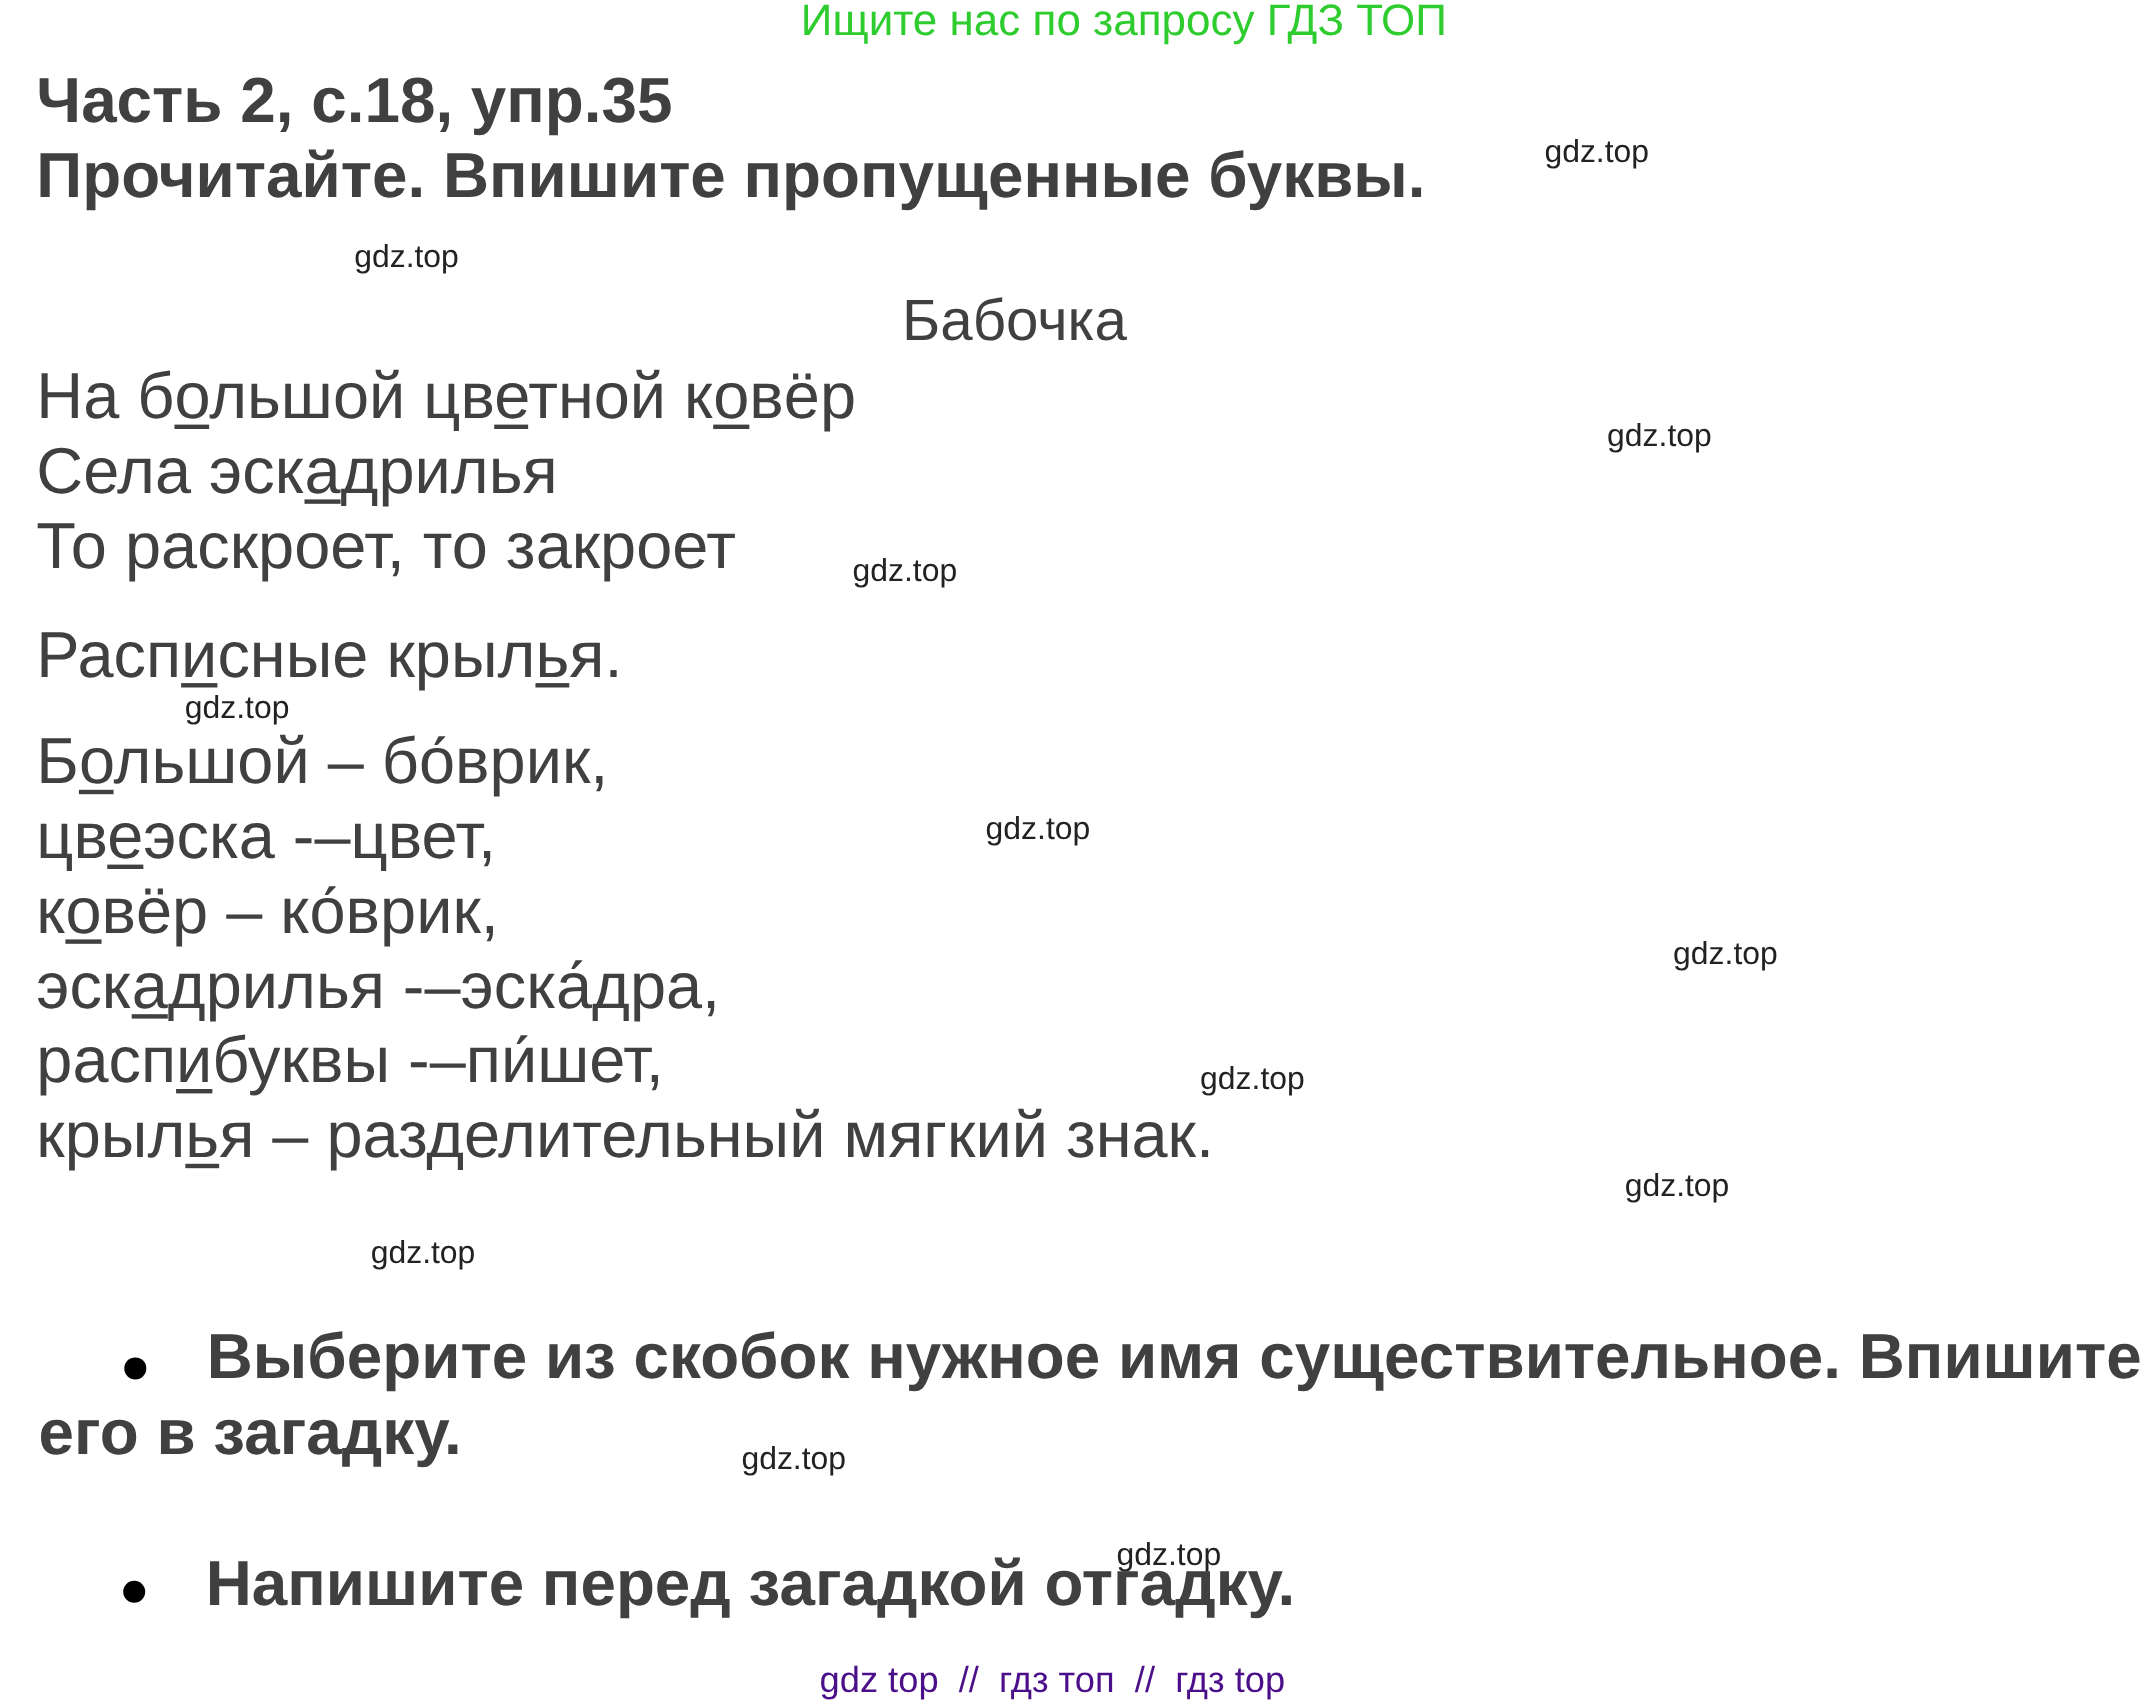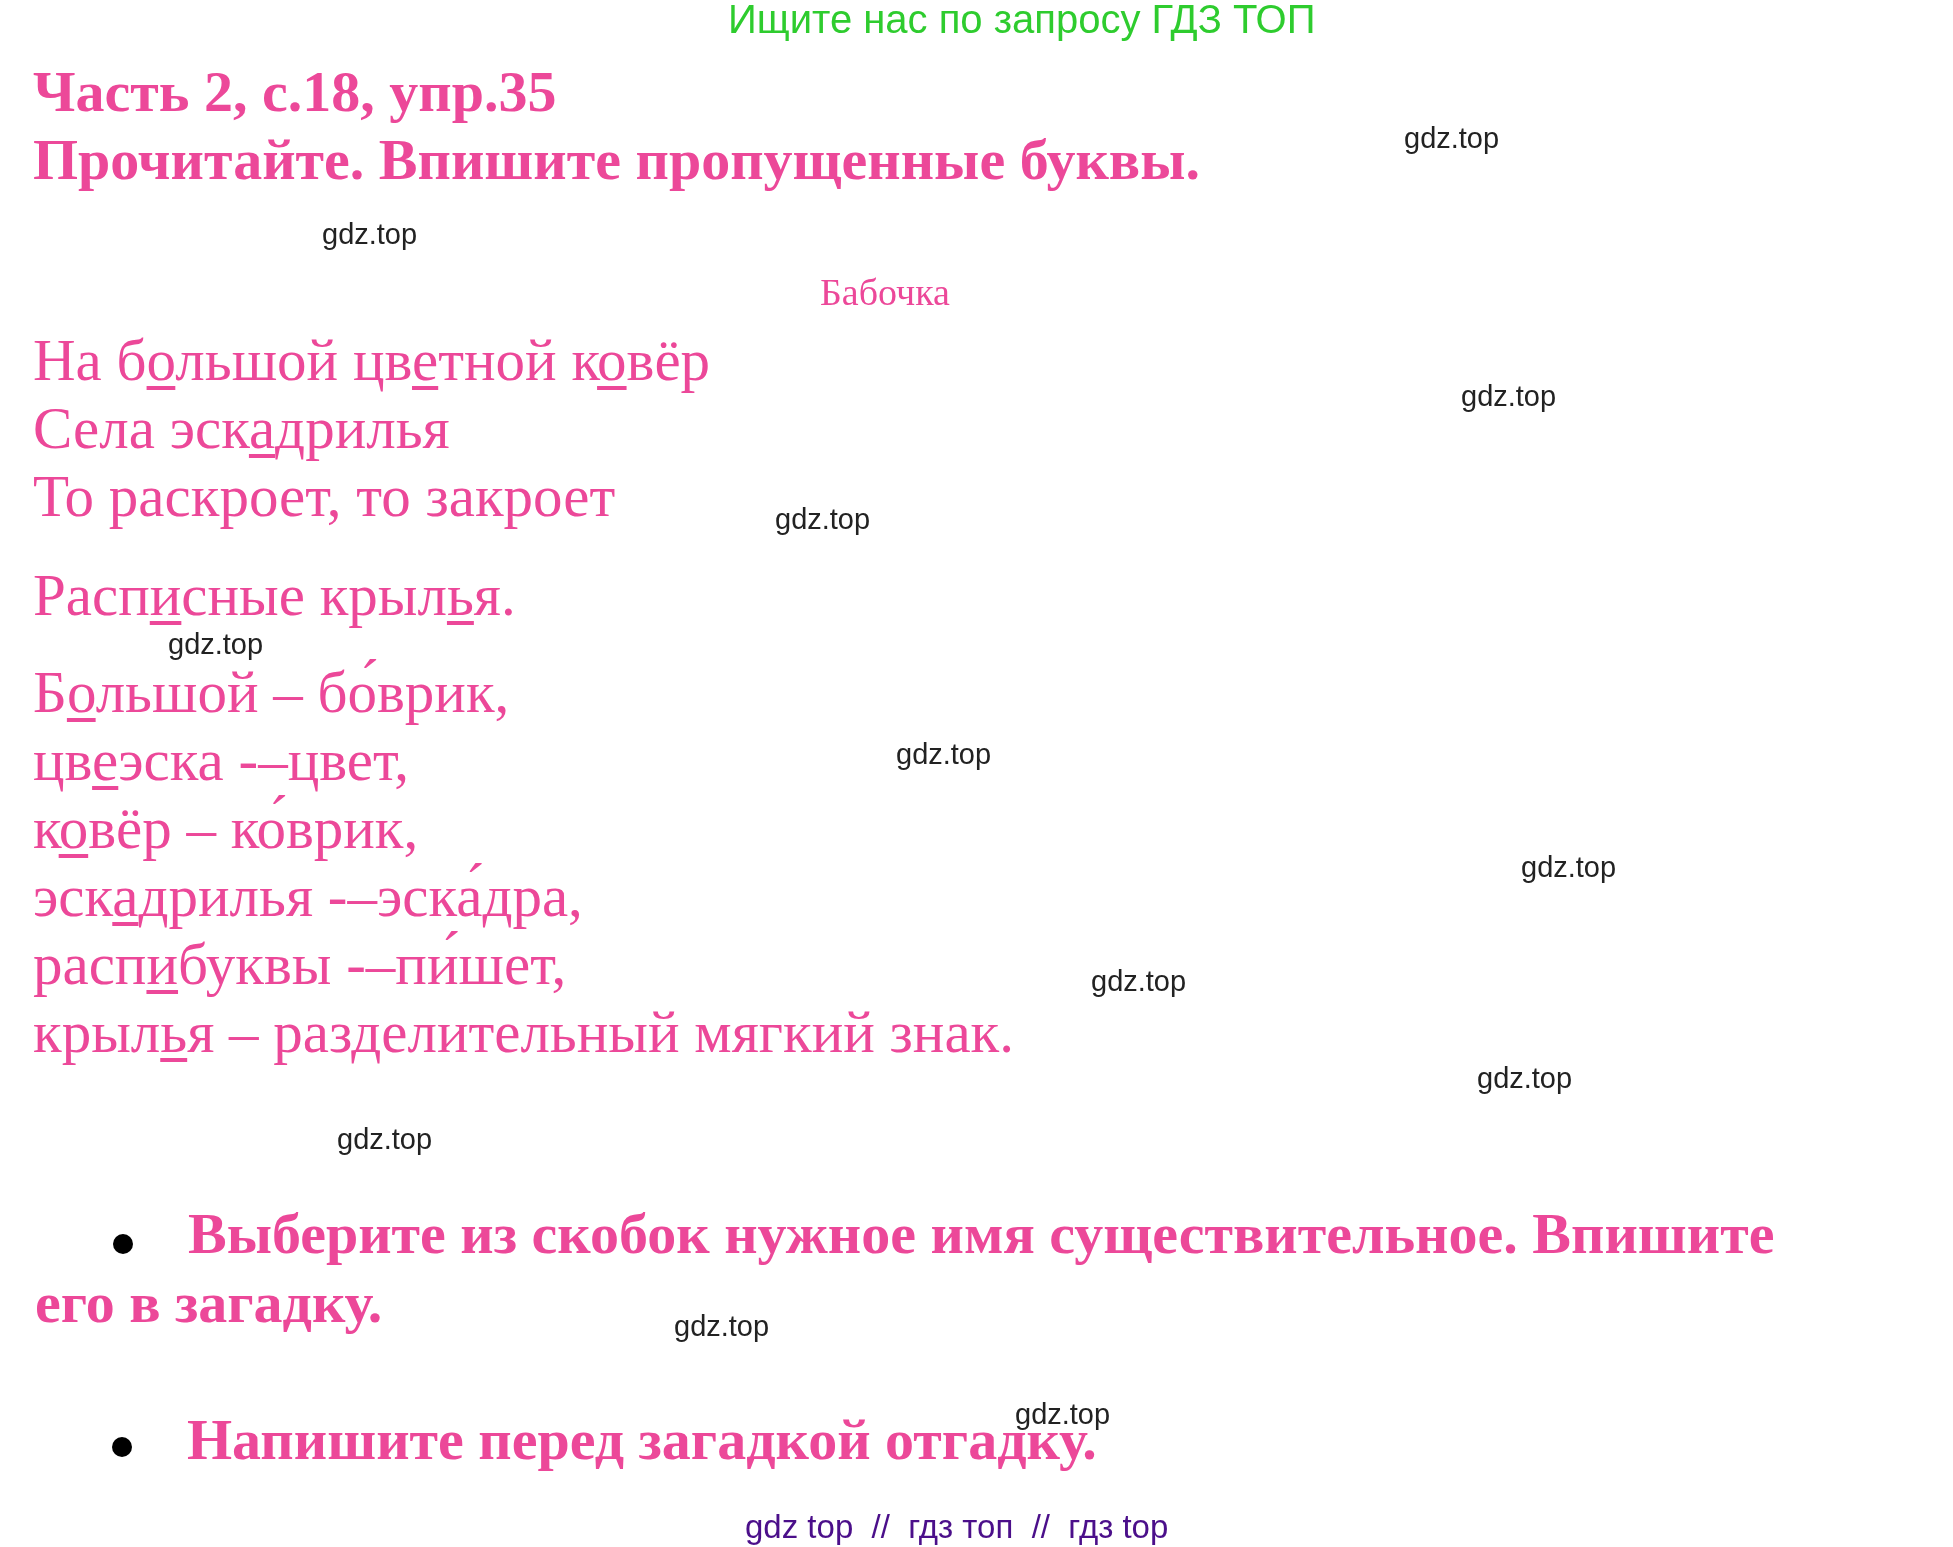--- a/index.html
+++ b/index.html
@@ -1,22 +1,22 @@
 <!DOCTYPE html>
 <html><head>
 <meta charset="utf-8">
 <style>
   html, body { margin: 0; padding: 0; background: #ffffff; }
   body { width: 1953px; height: 1547px; position: relative; overflow: hidden; }
   .abs { position: absolute; white-space: nowrap; }
-  .serif { font-family: Liberation Serif, serif; color: #ec4899; }
+  .serif { font-family: Liberation Sans, sans-serif; color: #404040; }
   .sans { font-family: "Liberation Sans", "DejaVu Sans", sans-serif; }
   .site-banner { font-size: 40px; line-height: 38px; top: 0px; left: 728px; }
   .heading { font-weight: bold; font-size: 58px; line-height: 68px; left: 33px; }
-  .title { font-size: 38px; line-height: 68px; }
+  .title { font-size: 53px; line-height: 68px; }
   .line { font-size: 59px; line-height: 68px; left: 33px; }
   .u { text-decoration: underline; text-decoration-thickness: 4px; text-underline-offset: 6px; }
   .bullet-text { font-weight: bold; font-size: 58px; line-height: 68px; }
   .bullet-dot { width: 20px; height: 20px; border-radius: 50%; background: #000; position: absolute; }
   .wm { font-size: 29px; line-height: 32px; color: #222; }
   .footer { font-size: 33px; line-height: 38px; left: 745px; top: 1508px; }
 </style>
 </head>
 <body>
 

